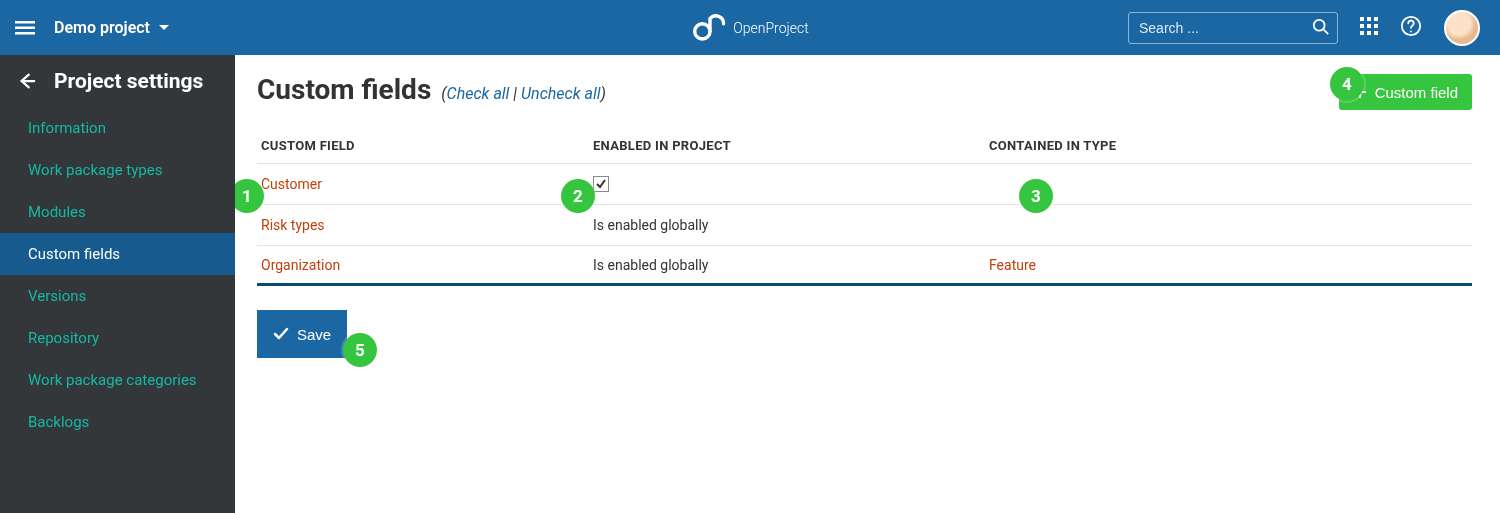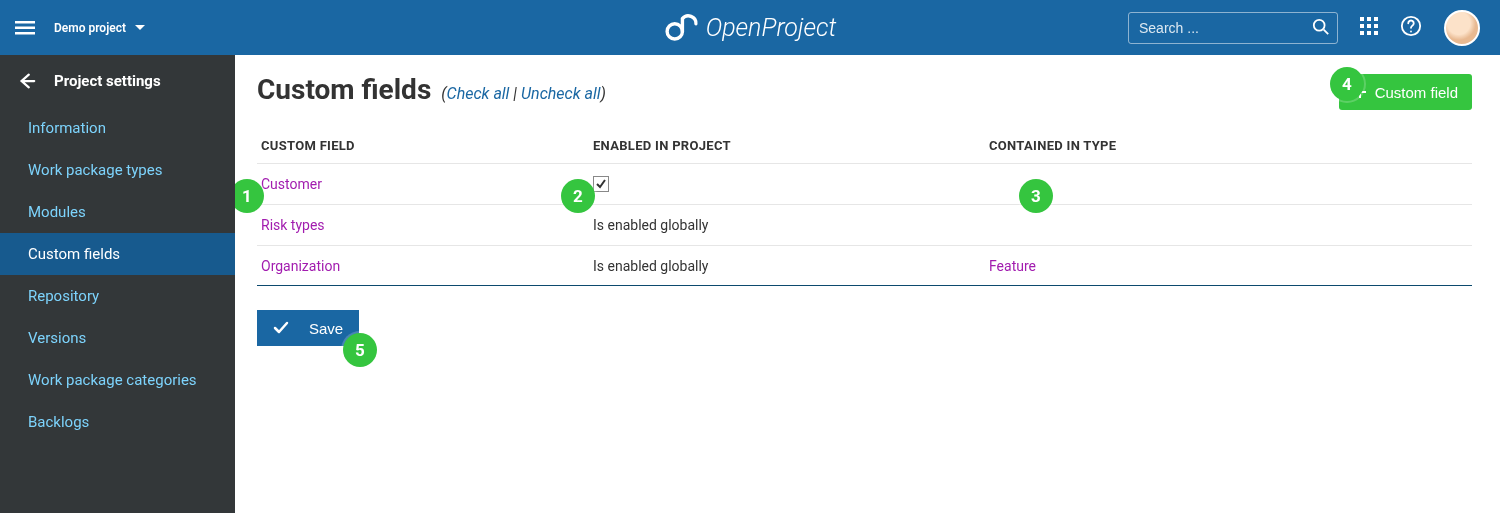--- a/index.html
+++ b/index.html
@@ -1,56 +1,56 @@
 <!DOCTYPE html>
 <html><head>
 <meta charset="utf-8">
 <style>
 * { box-sizing: border-box; margin: 0; padding: 0; }
 body { font-family: -apple-system, BlinkMacSystemFont, "Segoe UI", Roboto, Arial, sans-serif; font-size: 14px; background: #fff; color: #333; width: 1500px; height: 513px; overflow: hidden; }
 a { text-decoration: none; }
 
 .topbar { height: 55px; background: #1a67a3; display: flex; align-items: center; color: #fff; position: relative; }
 .hamburger { width: 50px; display: flex; justify-content: center; cursor: pointer; }
-.project-sel { display: flex; align-items: center; font-weight: 600; font-size: 12px; cursor: pointer; gap: 8px; padding: 0 4px; }
-.logo { position: absolute; left: 50%; transform: translateX(-50%); display: flex; align-items: center; gap: 8px; font-size: 25px; font-weight: 300; font-style: italic; }
+.project-sel { display: flex; align-items: center; font-weight: 600; font-size: 16px; cursor: pointer; gap: 8px; padding: 0 4px; }
+.logo { position: absolute; left: 50%; transform: translateX(-50%); display: flex; align-items: center; gap: 8px; font-size: 14px; font-weight: 300; }
 .logo svg { width: 34px; height: 34px; }
 .topbar-right { margin-left: auto; display: flex; align-items: center; gap: 22px; padding-right: 20px; }
 .search-box { position: relative; padding-left: 44px; }
 .search-box input { width: 210px; height: 32px; background: transparent; border: 1px solid rgba(255,255,255,0.5); border-radius: 3px; padding: 0 34px 0 10px; color: #fff; font-size: 14px; }
 .search-box input::placeholder { color: rgba(255,255,255,0.85); }
 .search-box .sicon { position: absolute; right: 8px; top: 6px; }
 .avatar { width: 36px; height: 36px; border-radius: 50%; background: radial-gradient(circle at 40% 35%, #fce2c9 0 40%, #e8b991 60%), #dcdcdc; border: 2px solid #fff; }
 
 .layout { display: flex; height: calc(513px - 55px); }
 .sidebar { width: 235px; background: #333739; color: #fff; flex-shrink: 0; }
-.side-head { height: 52px; display: flex; align-items: center; padding: 0 18px; gap: 18px; font-weight: 700; font-size: 15px; }
-.side-item { height: 42px; display: flex; align-items: center; padding: 0 28px; font-size: 15px; cursor: pointer; color: #7dd3fc; }
+.side-head { height: 52px; display: flex; align-items: center; padding: 0 18px; gap: 18px; font-weight: 700; font-size: 21px; }
+.side-item { height: 42px; display: flex; align-items: center; padding: 0 28px; font-size: 15px; cursor: pointer; color: #14b8a6; }
 .side-item.active { background: #175a8e; color: #fff; }
 
 .main { flex: 1; padding: 18px 28px 20px 22px; position: relative; overflow: auto; }
 .page-head { display: flex; align-items: baseline; justify-content: space-between; }
 .page-title-wrap { display: flex; align-items: baseline; gap: 10px; }
 .page-title { font-size: 28px; font-weight: 700; color: #333; }
 .check-links { font-size: 16px; font-style: italic; color: #333; }
 .check-links a { color: #1a67a3; cursor: pointer; }
 .new-cf-btn { background: #35c53f; color: #fff; border: none; height: 36px; padding: 0 14px; font-size: 15px; border-radius: 3px; display: flex; align-items: center; gap: 8px; cursor: pointer; }
 
 .table { margin-top: 28px; width: 100%; }
 .thead { display: flex; font-weight: 700; font-size: 13px; letter-spacing: 0.3px; color: #333; padding: 0 4px 10px 4px; }
 .col-name { width: 332px; }
 .col-enabled { width: 396px; }
 .col-type { flex: 1; }
 .trow { display: flex; align-items: center; height: 41px; border-top: 1px solid #e6e6e6; padding: 0 4px; }
-.trow:last-child { border-bottom: 1px solid #0c4a6e; }
-.link-blue { color: #a21caf; cursor: pointer; }
+.trow:last-child { border-bottom: 3px solid #0c4a6e; }
+.link-blue { color: #c2410c; cursor: pointer; }
 .chk { width: 16px; height: 16px; border: 1px solid #888; display: inline-flex; align-items: center; justify-content: center; cursor: pointer; }
 .chk svg { width: 12px; height: 12px; }
 
-.save-btn { margin-top: 24px; background: #1a67a3; color: #fff; border: none; height: 36px; padding: 0 16px; font-size: 15px; display: flex; align-items: center; gap: 20px; cursor: pointer; }
+.save-btn { margin-top: 24px; background: #1a67a3; color: #fff; border: none; height: 48px; padding: 0 16px; font-size: 15px; display: flex; align-items: center; gap: 8px; cursor: pointer; }
 
 .anno { position: absolute; width: 34px; height: 34px; border-radius: 50%; background: #35c53f; color: #fff; font-weight: 700; font-size: 17px; display: flex; align-items: center; justify-content: center; z-index: 10; box-shadow: 0 0 0 2px rgba(255,255,255,0.2); }
 </style>
 </head>
 <body>
 
 <div class="topbar">
   <div class="hamburger">
     <svg width="20" height="20" viewBox="0 0 20 20" fill="#fff">
         <rect y="3" width="20" height="2.5"></rect>
@@ -111,22 +111,22 @@
       <svg width="18" height="18" viewBox="0 0 20 20" fill="none" stroke="#fff" stroke-width="2.5">
           <path d="M12 3 L4 10 L12 17 M4 10 L18 10" stroke-linecap="round"></path>
         </svg>
       <span>Project settings</span>
     </div>
     <div id="side-items">
         <div class="side-item">Information</div>
         <div class="side-item">Work package types</div>
         <div class="side-item">Modules</div>
         <div class="side-item active">Custom fields</div>
+        <div class="side-item">Versions</div>
         <div class="side-item">Repository</div>
-        <div class="side-item">Versions</div>
         <div class="side-item">Work package categories</div>
         <div class="side-item">Backlogs</div>
       </div>
   </div>
 
   <div class="main">
     <div class="page-head">
       <div class="page-title-wrap">
         <h1 class="page-title">Custom fields</h1>
         <span class="check-links">

